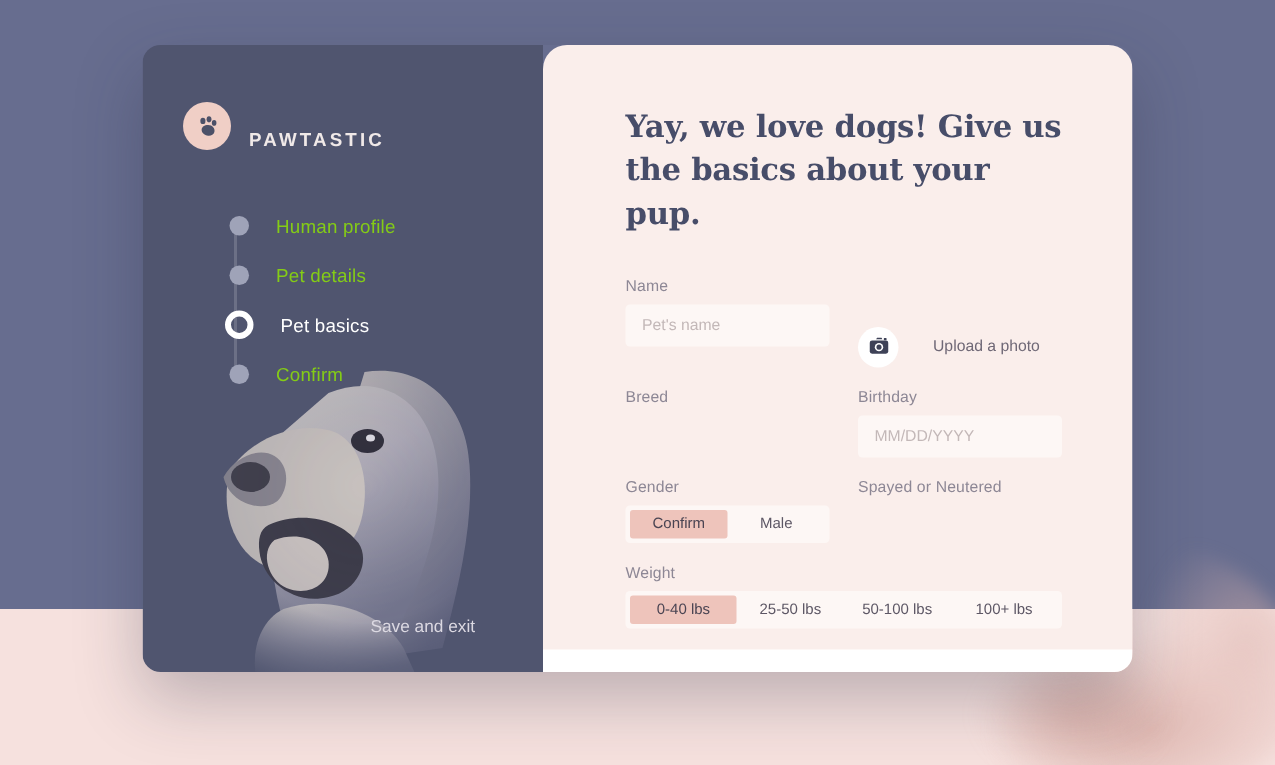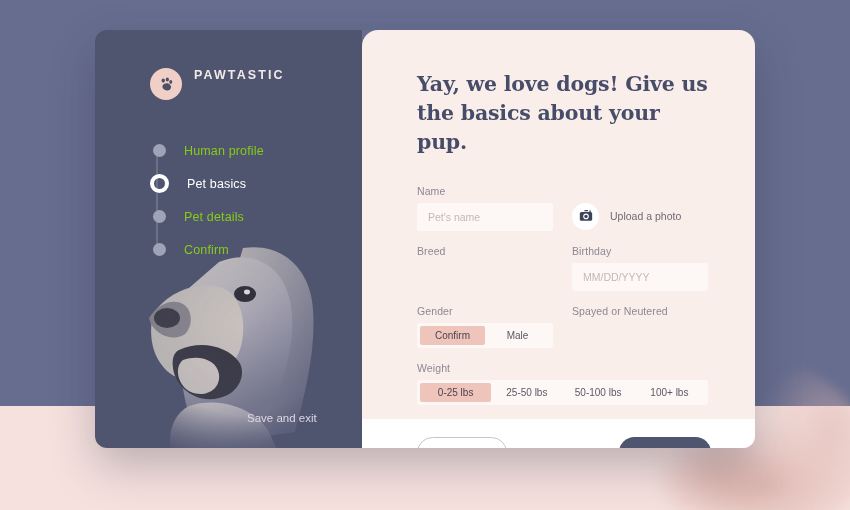--- a/index.html
+++ b/index.html
@@ -81,23 +81,23 @@
   .sidebar-inner {
     position: relative;
     z-index: 3;
     padding: 38px 0 0 0;
     height: 100%;
     box-sizing: border-box;
   }
 
   .brand {
     display: flex;
-    align-items: flex-start;
+    align-items: flex-end;
     gap: 12px;
-    padding-left: 55px;
+    padding-left: 27px;
   }
   .brand-mark {
     width: 32px; height: 32px;
     border-radius: 50%;
     background: #f0cfc6;
     display: flex;
     align-items: center;
     justify-content: center;
   }
   .brand-name {
@@ -213,23 +213,23 @@
     font-size: 10.5px;
     color: #6b6570;
     font-family: "Liberation Sans", sans-serif;
     outline: none;
   }
   .text-input::placeholder { color: #c3b8b8; }
 
   .upload {
     display: flex;
     align-items: center;
-    gap: 11px;
+    gap: 23px;
     height: 28px;
-    margin-top: 17px;
+    margin-top: 32px;
     cursor: pointer;
   }
   .upload-circle {
     width: 27px; height: 27px;
     border-radius: 50%;
     background: #ffffff;
     display: flex; align-items: center; justify-content: center;
     flex: 0 0 27px;
   }
   .upload-text {
@@ -370,28 +370,28 @@
       </div>
 
       <div class="steps">
         <div class="step-line"></div>
 
         <div class="step">
           <span class="step-dot"></span>
           <span class="step-label">Human profile</span>
         </div>
 
+        <div class="step">
+          <span class="step-dot"></span>
+          <span class="step-label">Pet details</span>
+        </div>
+
         <div class="step active">
           <span class="step-dot"></span>
           <span class="step-label">Pet basics</span>
-        </div>
-
-        <div class="step">
-          <span class="step-dot"></span>
-          <span class="step-label">Pet details</span>
         </div>
 
         <div class="step">
           <span class="step-dot"></span>
           <span class="step-label">Confirm</span>
         </div>
       </div>
 
       <a class="save-exit">Save and exit</a>
     </div>
@@ -443,21 +443,21 @@
         </div>
         <div class="col">
           <div class="field-label">Spayed or Neutered</div>
         </div>
       </div>
 
       <div class="row">
         <div class="col">
           <div class="field-label">Weight</div>
           <div class="seg">
-            <div class="seg-item selected">0-25 lbs</div>
+            <div class="seg-item selected">0-40 lbs</div>
             <div class="seg-item">25-50 lbs</div>
             <div class="seg-item">50-100 lbs</div>
             <div class="seg-item">100+ lbs</div>
           </div>
         </div>
       </div>
 
     </div>
 
     <div class="footer">

